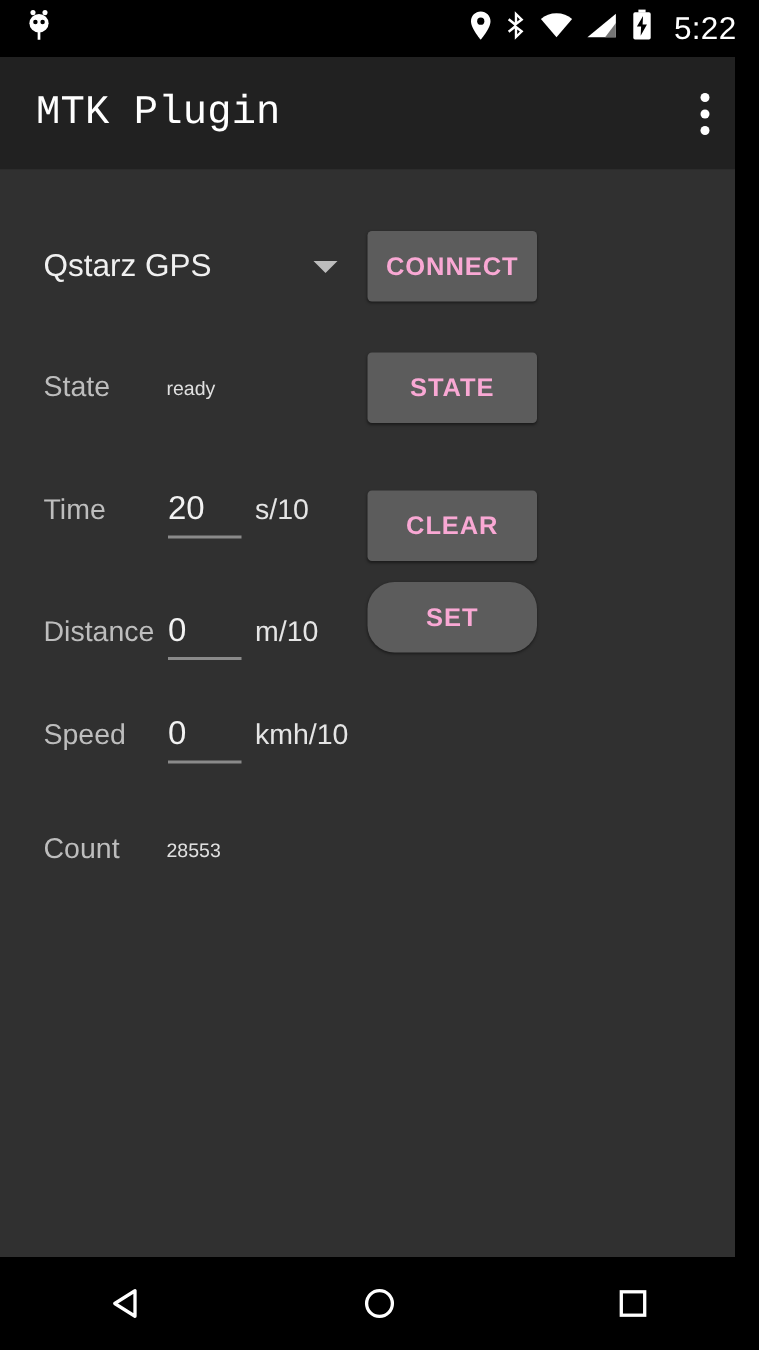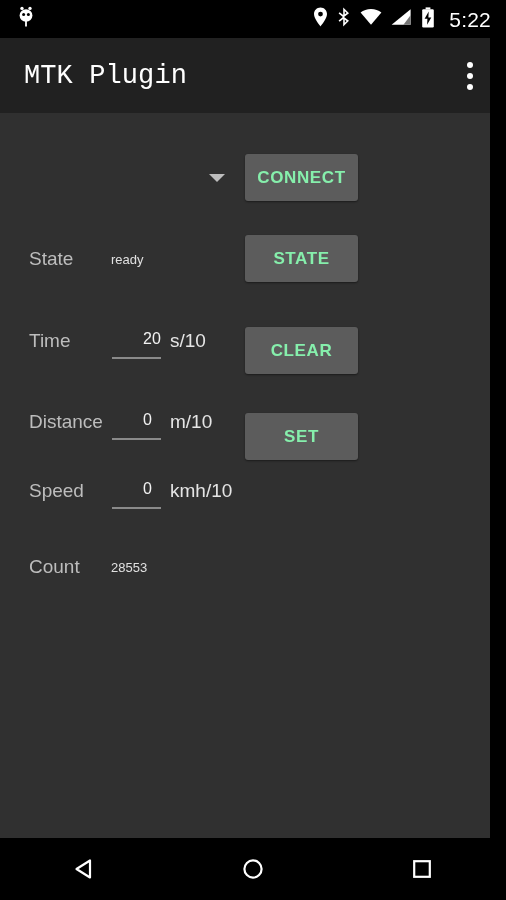--- a/index.html
+++ b/index.html
@@ -130,24 +130,23 @@
     transform: translateY(-50%);
     width: 49px;
     height: 34px;
     display: flex;
     align-items: center;
     border-bottom: 2px solid #8a8a8a;
     cursor: text;
   }
   .field .field-text {
     color: #f2f2f2;
-    font-size: 16px;
+    font-size: 22px;
     line-height: 1;
     padding-bottom: 1px;
-    margin-left: 31px;
   }
   .unit {
     position: absolute;
     left: 170px;
     top: 50%;
     transform: translateY(-50%);
     color: #e5e5e5;
     font-size: 19px;
     white-space: nowrap;
   }
@@ -182,21 +181,21 @@
 
   
   .action-btn {
     position: absolute;
     left: 245px;
     width: 113px;
     height: 47px;
     background: #5c5c5c;
     border: none;
     border-radius: 3px;
-    color: #86efac;
+    color: #f9a8d4;
     font-family: "Liberation Sans", sans-serif;
     font-size: 17px;
     font-weight: bold;
     letter-spacing: 0.6px;
     cursor: pointer;
     box-shadow: 0 1px 2px rgba(0,0,0,0.45);
     padding: 0;
   }
 
   
@@ -275,20 +274,21 @@
       <div class="dot"></div>
       <div class="dot"></div>
       <div class="dot"></div>
     </div>
   </div>
 
   <div id="content">
 
     <div class="row" style="top:41px;">
       <div id="spinner">
+        <span id="spinner-text">Qstarz GPS</span>
         <span id="spinner-arrow"></span>
       </div>
     </div>
 
     <div class="row" style="top:122px;">
       <span class="row-label">State</span>
       <span class="row-value">ready</span>
     </div>
 
     <div class="row" style="top:204px;">
@@ -316,21 +316,21 @@
     </div>
 
     <div class="row" style="top:430px;">
       <span class="row-label">Count</span>
       <span class="row-value">28553</span>
     </div>
 
     <button class="action-btn" style="top:41px;">CONNECT</button>
     <button class="action-btn" style="top:122px;">STATE</button>
     <button class="action-btn" style="top:204px;margin-top:10px;">CLEAR</button>
-    <button class="action-btn" style="top:300px;">SET</button>
+    <button class="action-btn" style="top:275px;border-radius:18px;">SET</button>
 
   </div>
 
   <div id="nav-bar">
     <div class="nav-btn">
       <svg width="26" height="26" viewBox="0 0 26 26">
         <path d="M19 4.5 L19 21.5 L5.5 13 Z" fill="none" stroke="#ffffff" stroke-width="2.2" stroke-linejoin="round"></path>
       </svg>
     </div>
     <div class="nav-btn">

